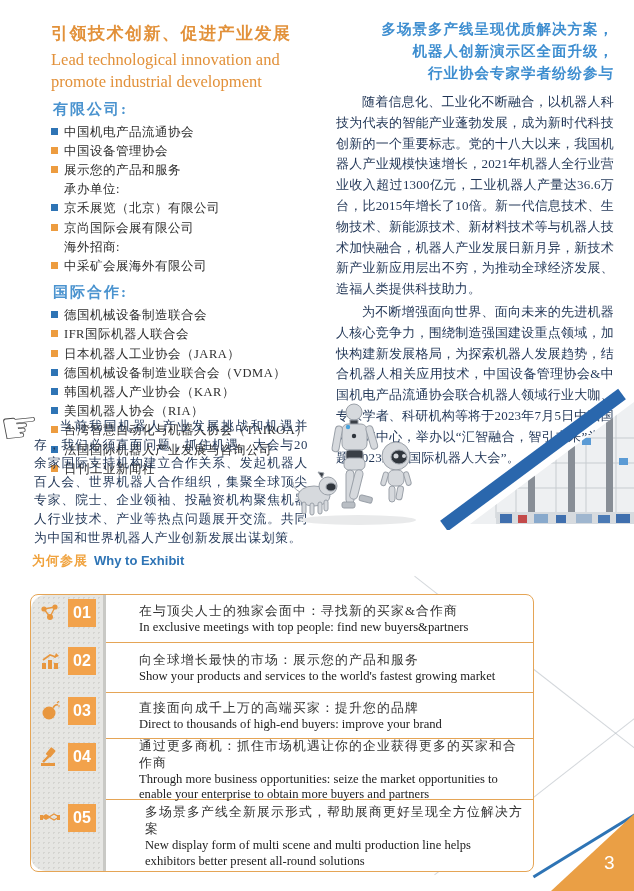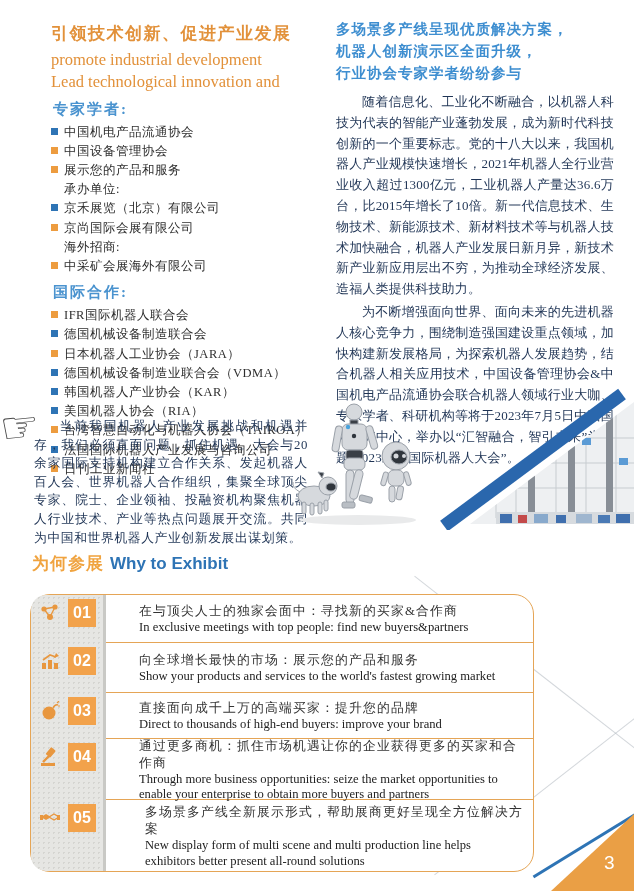--- a/index.html
+++ b/index.html
@@ -21,43 +21,43 @@
   .subhead{color:#4A93CF;font-weight:bold;font-size:15px;letter-spacing:2px;margin:7px 0 4px 2px;}
   .org-list{list-style:none;margin:0;padding:0;font-size:12.5px;line-height:19.2px;color:#2e2e2e;letter-spacing:.5px;}
   .org-list li{white-space:nowrap;}
   .bullet{display:inline-block;width:7px;height:7px;margin-right:6px;vertical-align:1px;}
   .bullet.blue{background:#2E74B5;}
   .bullet.orange{background:#ED9C3F;}
   .bullet.none{background:transparent;width:7px;}
 
   
   .right-col{position:absolute;left:336px;top:18px;width:278px;}
-  .r-heading{color:#3E8ED0;font-weight:bold;font-size:14.5px;line-height:22px;text-align:left;letter-spacing:1px;margin:0 0 8px 0;}
+  .r-heading{color:#3E8ED0;font-weight:bold;font-size:14.5px;line-height:22px;text-align:right;letter-spacing:1px;margin:0 0 8px 0;}
   .r-par{color:#1F3455;font-size:13px;line-height:20.8px;text-align:justify;text-indent:2em;margin:0 0 2px 0;letter-spacing:.2px;}
 
   
   .hand{position:absolute;left:0px;top:405px;font-size:44px;color:#4a4a4a;transform:rotate(-6deg);
         font-family:"DejaVu Sans",sans-serif;line-height:1;}
   .mid-par{position:absolute;left:34px;top:417px;width:274px;color:#1F3455;font-size:12.8px;
            line-height:18.6px;text-align:justify;text-indent:2em;letter-spacing:.6px;}
 
   
   .robots{position:absolute;left:288px;top:400px;}
 
   
   .expo-tri{position:absolute;left:436px;top:388px;}
 
   
   .why-header{position:absolute;left:32px;top:552px;font-family:"Liberation Sans","DejaVu Sans",sans-serif;
-              font-weight:bold;font-size:17px;}
+              font-weight:bold;font-size:13px;}
   .why-header .zh{color:#F0A33F;letter-spacing:1px;}
   .why-header .en{color:#2E74B5;margin-left:6px;}
 
   .panel{position:absolute;left:30px;top:594px;width:502px;height:276px;
-         border:1px solid #E5A556;border-radius:20px;background:#ffffff;}
+         border:1px solid #E5A556;border-radius:8px;background:#ffffff;}
   .band{position:absolute;left:0;top:0;bottom:0;width:72px;border-radius:15px 0 0 15px;
         background:#E6E6E3;
         background-image:radial-gradient(#d5d5d1 1px, transparent 1px);
         background-size:5px 5px;}
   .band-line{position:absolute;left:72px;top:0;bottom:0;width:3px;background:#C9C9C5;}
   .rows{position:absolute;left:75px;top:0;right:0;bottom:0;display:flex;flex-direction:column;}
   .why-row{position:relative;padding:5px 8px 3px 33px;border-bottom:1px solid #E5A556;
            display:flex;flex-direction:column;justify-content:center;}
   .why-row:last-child{border-bottom:none;padding-left:39px;}
   .row-zh{font-size:12.8px;color:#333;letter-spacing:1.2px;line-height:17px;}
@@ -78,39 +78,39 @@
 </head>
 <body>
 
 <div class="page">
 
   <div class="bg-line a"></div>
   <div class="bg-line b"></div>
 
   <div class="left-col">
     <div class="title-zh">引领技术创新、促进产业发展</div>
+    <div class="title-en">Lead technological innovation and</div>
     <div class="title-en">promote industrial development</div>
-    <div class="title-en">Lead technological innovation and</div>
-
-    <div class="subhead">专家学者:</div>
+
+    <div class="subhead">有限公司:</div>
     <ul class="org-list">
       <li><span class="bullet blue"></span><span>中国机电产品流通协会</span></li>
       <li><span class="bullet orange"></span><span>中国设备管理协会</span></li>
       <li><span class="bullet orange"></span><span>展示您的产品和服务</span></li>
       <li><span class="bullet none"></span><span>承办单位:</span></li>
       <li><span class="bullet blue"></span><span>京禾展览（北京）有限公司</span></li>
       <li><span class="bullet orange"></span><span>京尚国际会展有限公司</span></li>
       <li><span class="bullet none"></span><span>海外招商:</span></li>
       <li><span class="bullet orange"></span><span>中采矿会展海外有限公司</span></li>
     </ul>
 
     <div class="subhead">国际合作:</div>
     <ul class="org-list">
+      <li><span class="bullet blue"></span><span>德国机械设备制造联合会</span></li>
       <li><span class="bullet orange"></span><span>IFR国际机器人联合会</span></li>
-      <li><span class="bullet blue"></span><span>德国机械设备制造联合会</span></li>
       <li><span class="bullet orange"></span><span>日本机器人工业协会（JARA）</span></li>
       <li><span class="bullet blue"></span><span>德国机械设备制造业联合会（VDMA）</span></li>
       <li><span class="bullet blue"></span><span>韩国机器人产业协会（KAR）</span></li>
       <li><span class="bullet blue"></span><span>美国机器人协会（RIA）</span></li>
       <li><span class="bullet orange"></span><span>台湾智慧自动化与机器人协会（TAIROA）</span></li>
       <li><span class="bullet blue"></span><span>法国国际机器人产业发展与咨询公司</span></li>
       <li><span class="bullet orange"></span><span>日刊工业新闻社</span></li>
     </ul>
   </div>
 

